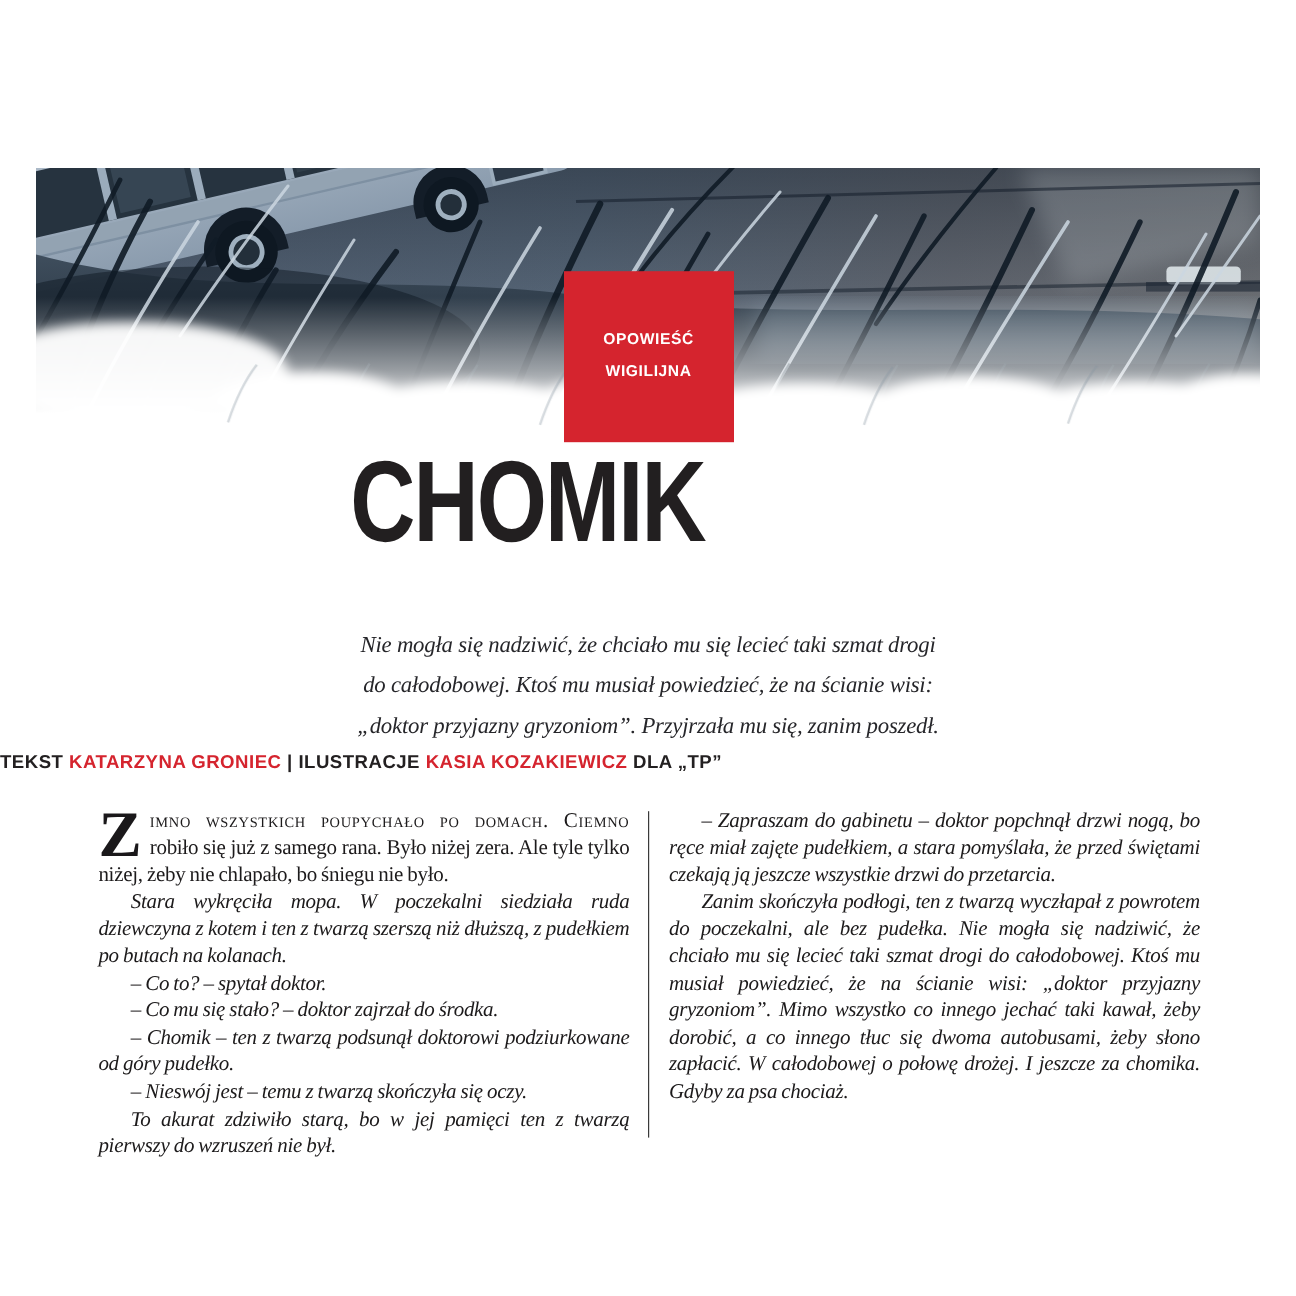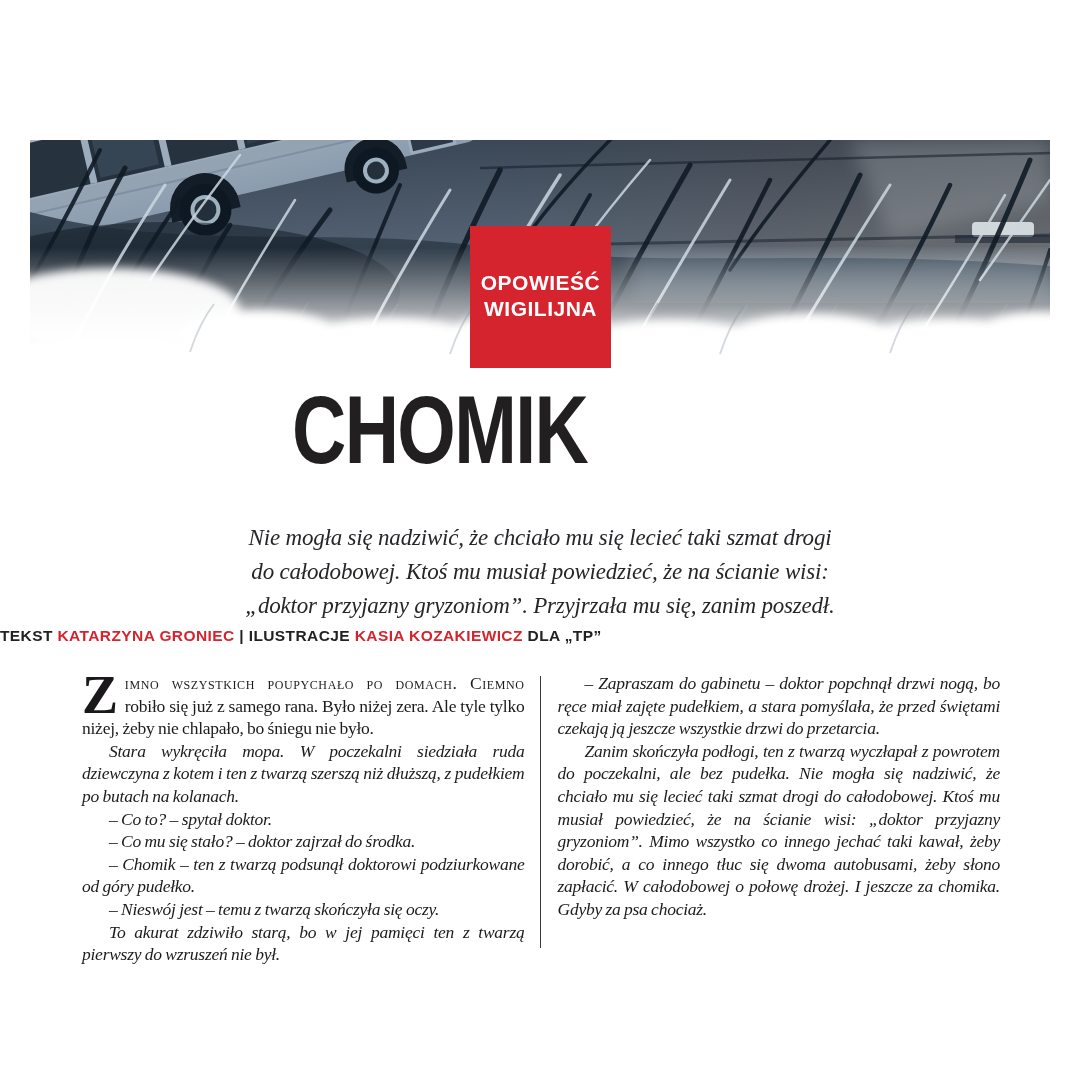--- a/index.html
+++ b/index.html
@@ -22,37 +22,37 @@
   .illustration svg{display:block;width:1020px;height:215px;}
   
   .badge{
     position:absolute;left:470px;top:226px;width:141px;height:142px;
     background:var(--accent);
     display:flex;flex-direction:column;align-items:center;
     padding-top:44px;box-sizing:border-box;
   }
   .badge-line{
     font-family:"Liberation Sans", sans-serif;
-    font-weight:bold;font-size:21px;line-height:26px;
+    font-weight:bold;font-size:13px;line-height:26px;
     letter-spacing:.5px;color:#ffffff;white-space:nowrap;
   }
   
-  .title-wrap{position:absolute;left:0;top:383px;width:880px;text-align:center;}
+  .title-wrap{position:absolute;left:0;top:371px;width:880px;text-align:center;}
   .title{
     display:inline-block;
     font-family:"Liberation Sans", sans-serif;
     font-weight:bold;font-size:94px;line-height:94px;
     letter-spacing:-2px;color:#221f20;
     transform:scale(.80,1.02);transform-origin:center;
     white-space:nowrap;
   }
   
   .lede{position:absolute;left:0;top:521px;width:1080px;text-align:center;}
   .lede-line{
-    font-style:italic;font-size:23px;line-height:34px;color:#26262a;
+    font-style:italic;font-size:19px;line-height:34px;color:#26262a;
     letter-spacing:-0.2px;
   }
   
   .byline{
     position:absolute;left:0;top:627px;width:1080px;
     font-family:"Liberation Sans", sans-serif;
     font-weight:bold;font-size:15.5px;letter-spacing:.4px;color:#232021;
     white-space:nowrap;
   }
   .by-red{color:var(--accent);}

